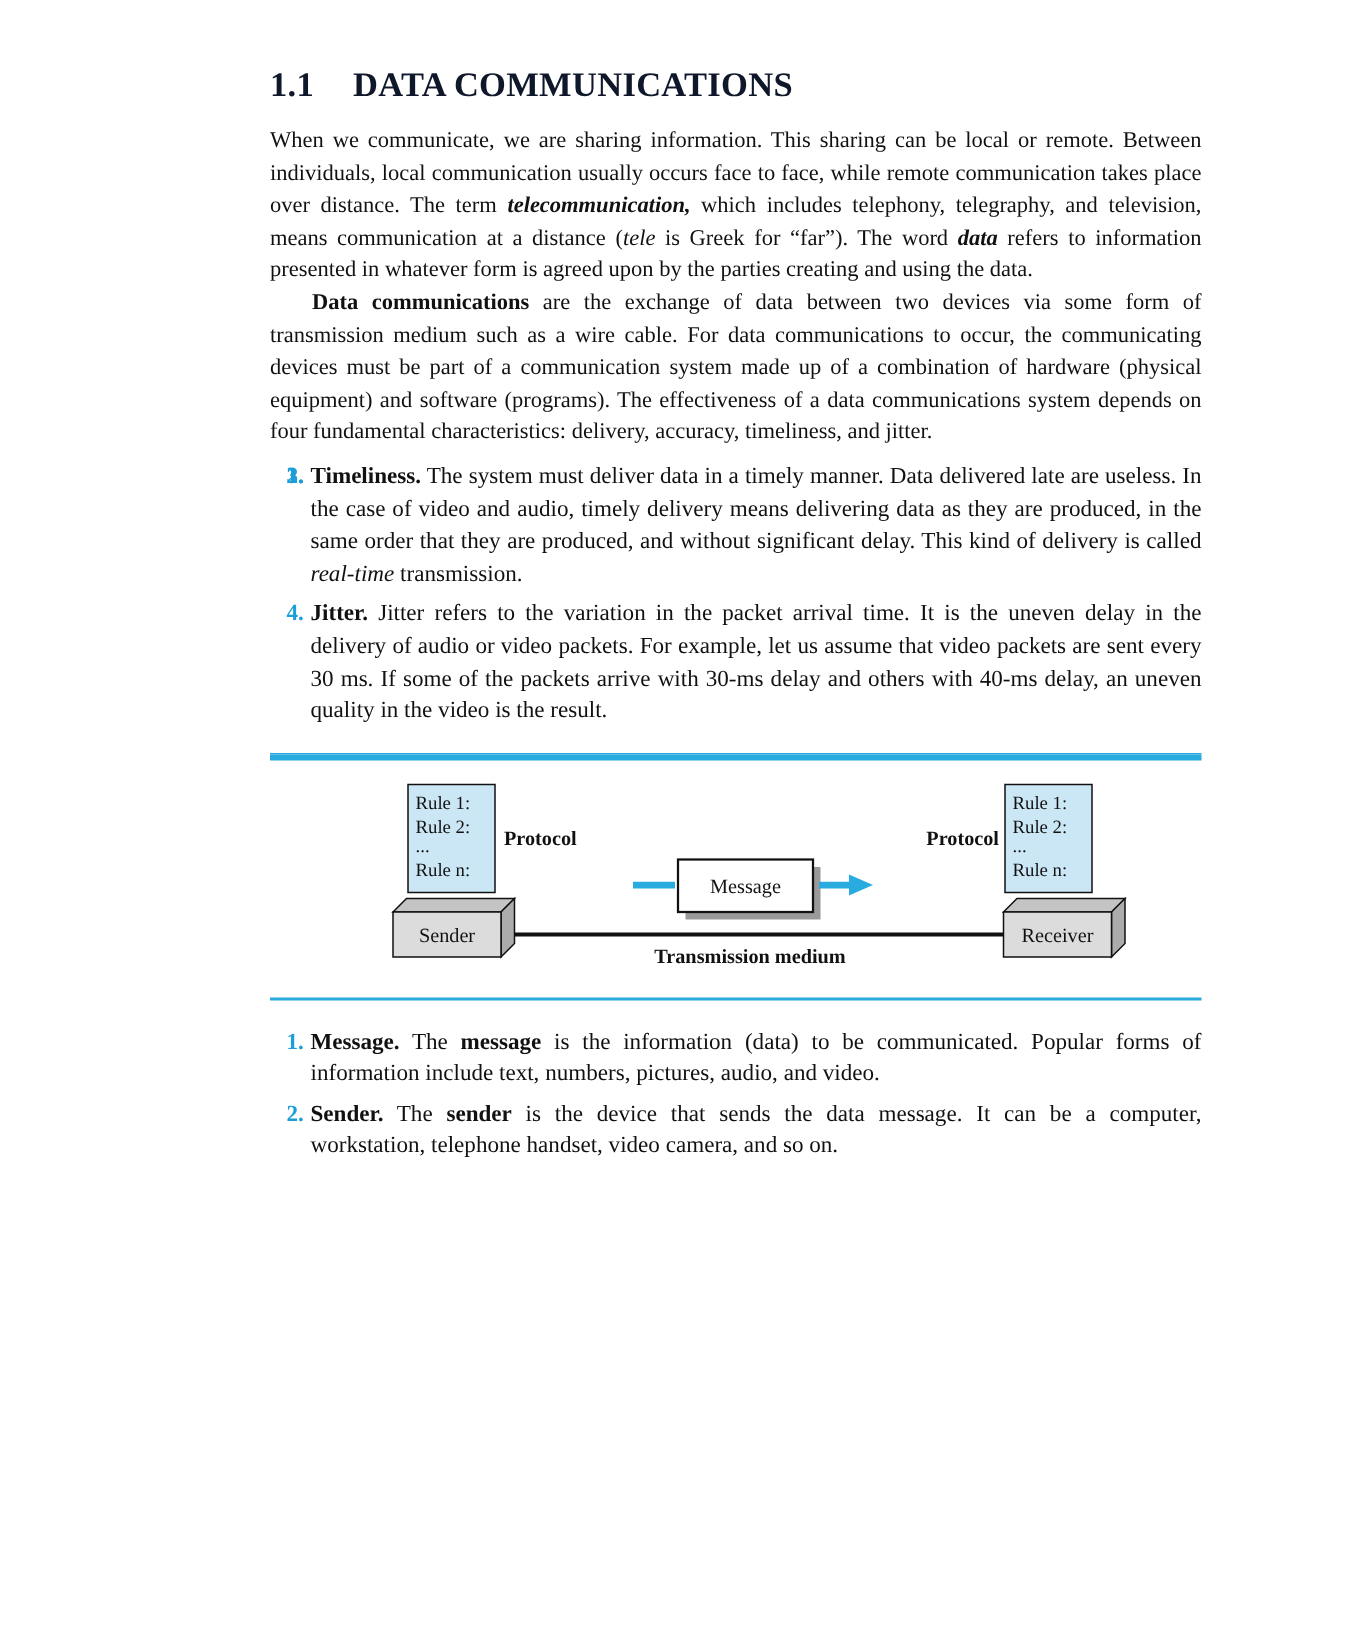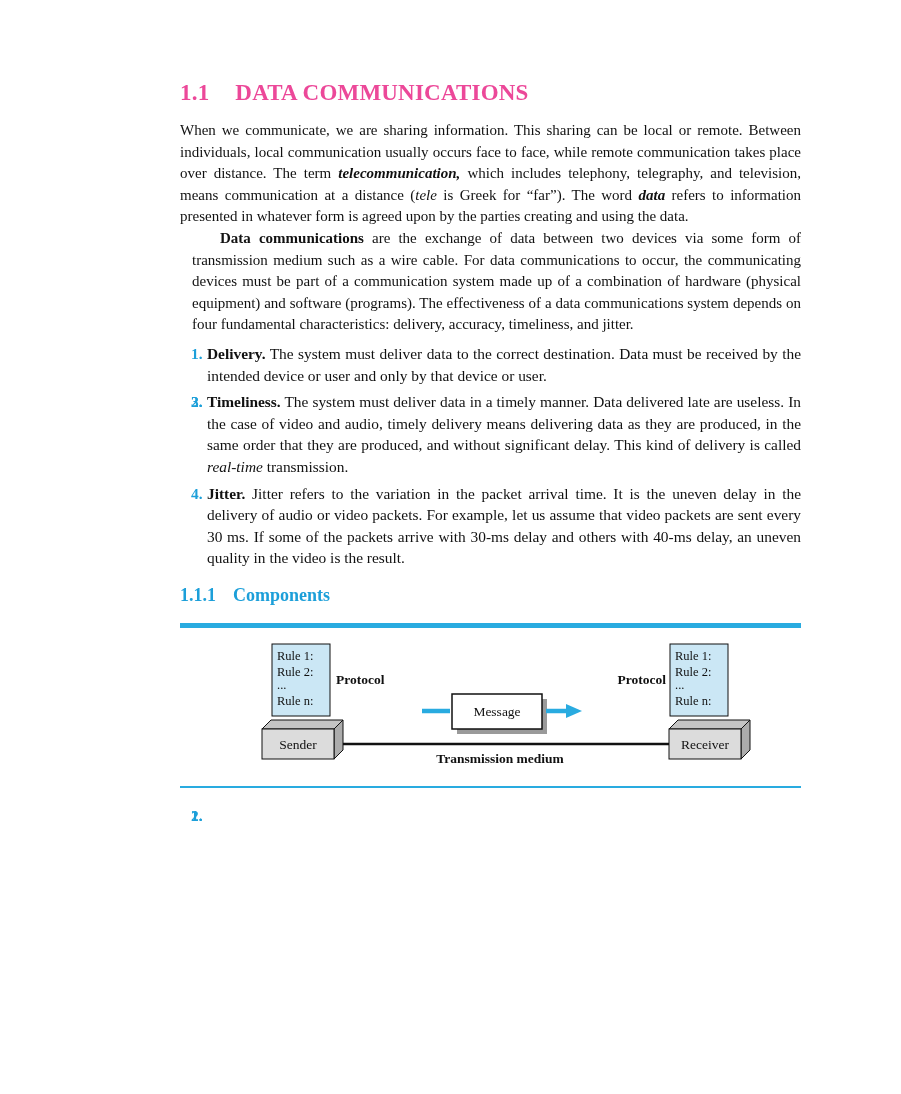--- a/index.html
+++ b/index.html
@@ -16,45 +16,45 @@
     color: #111111;
   }
   .page-content {
     position: absolute;
     left: 180px;
     top: 0;
     width: 621px;
   }
   
   h1.section-heading {
-    margin: 80px 0 0 0;
+    margin: 44px 0 0 0;
     font-size: 23px;
     line-height: 25px;
     font-weight: bold;
-    color: #ec4899;
+    color: #0f172a;
     letter-spacing: 0.2px;
   }
   h1.section-heading .sec-title { margin-left: 26px; }
   h2.subsection-heading {
     margin: 16px 0 13px 0;
     font-size: 18px;
     line-height: 21px;
     font-weight: bold;
     color: #1C9FD9;
   }
   h2.subsection-heading .sub-title { margin-left: 17px; }
   
   .body-par {
     margin: 0;
     font-size: 15px;
     line-height: 21.6px;
     text-align: justify;
   }
   .body-par.first { margin-top: 15px; }
-  .body-par.indent { text-indent: 28px; margin-left: 12px; }
+  .body-par.indent { text-indent: 28px; }
   .run-b  { font-weight: bold; }
   .run-i  { font-style: italic; }
   .run-bi { font-weight: bold; font-style: italic; }
   
   ol.num-list {
     list-style: none;
     margin: 7px 0 0 0;
     padding: 0;
   }
   ol.num-list li {
@@ -108,27 +108,26 @@
 
 <div class="page-content">
 
   <h1 class="section-heading"><span class="sec-num">1.1</span><span class="sec-title">DATA COMMUNICATIONS</span></h1>
 
   <p class="body-par first"><span>When we communicate, we are sharing information. This sharing can be local or remote. Between individuals, local communication usually occurs face to face, while remote communication takes place over distance. The term </span><span class="run-bi">telecommunication,</span><span> which includes telephony, telegraphy, and television, means communication at a distance (</span><span class="run-i">tele</span><span> is Greek for “far”). The word </span><span class="run-bi">data</span><span> refers to information presented in whatever form is agreed upon by the parties creating and using the data.</span></p>
 
   <p class="body-par indent"><span class="run-b">Data communications</span><span> are the exchange of data between two devices via some form of transmission medium such as a wire cable. For data communications to occur, the communicating devices must be part of a communication system made up of a combination of hardware (physical equipment) and software (programs). The effectiveness of a data communications system depends on four fundamental characteristics: delivery, accuracy, timeliness, and jitter.</span></p>
 
   <ol class="num-list">
-    <li><span class="li-num">1.</span><span><span class="run-b">Delivery.</span><span> The system must deliver data to the correct destination. Data must be received by the intended device or user and only by that device or user.</span></span></li>
+    <li><span class="li-num">1.</span></li>
     <li><span class="li-num">2.</span></li>
     <li><span class="li-num">3.</span><span><span class="run-b">Timeliness.</span><span> The system must deliver data in a timely manner. Data delivered late are useless. In the case of video and audio, timely delivery means delivering data as they are produced, in the same order that they are produced, and without significant delay. This kind of delivery is called </span><span class="run-i">real-time</span><span> transmission.</span></span></li>
     <li><span class="li-num">4.</span><span><span class="run-b">Jitter.</span><span> Jitter refers to the variation in the packet arrival time. It is the uneven delay in the delivery of audio or video packets. For example, let us assume that video packets are sent every 30 ms. If some of the packets arrive with 30-ms delay and others with 40-ms delay, an uneven quality in the video is the result.</span></span></li>
   </ol>
 
-  <h2 class="subsection-heading"><span class="sub-num">1.1.1</span><span class="sub-title">Components</span></h2>
 
 
   <div class="fig-block">
     <div class="fig-rule-top"></div>
     <div class="fig-rule-mid"></div>
 
     <svg class="fig-svg" width="620" height="150" viewBox="0 0 620 150">
 
       <line x1="154" y1="110" x2="489" y2="110" stroke="#111" stroke-width="2.6"></line>
       <text x="320" y="129" text-anchor="middle" class="bold">Transmission medium</text>
@@ -166,17 +165,17 @@
         <polygon points="561,95 570,86 570,116 561,125" fill="#ACACAC" stroke="#111" stroke-width="1"></polygon>
         <rect x="489" y="95" width="72" height="30" fill="#DCDCDC" stroke="#111" stroke-width="1"></rect>
         <text x="525" y="115" text-anchor="middle" class="boxlbl">Receiver</text>
       </g>
     </svg>
 
     <div class="fig-rule-bot"></div>
   </div>
 
   <ol class="num-list comp">
-    <li><span class="li-num">1.</span></li>
-    <li><span class="li-num">2.</span></li>
+    <li><span class="li-num">1.</span><span><span class="run-b">Message.</span><span> The </span><span class="run-b">message</span><span> is the information (data) to be communicated. Popular forms of information include text, numbers, pictures, audio, and video.</span></span></li>
+    <li><span class="li-num">2.</span><span><span class="run-b">Sender.</span><span> The </span><span class="run-b">sender</span><span> is the device that sends the data message. It can be a computer, workstation, telephone handset, video camera, and so on.</span></span></li>
   </ol>
 
 </div>
 
 </body></html>

